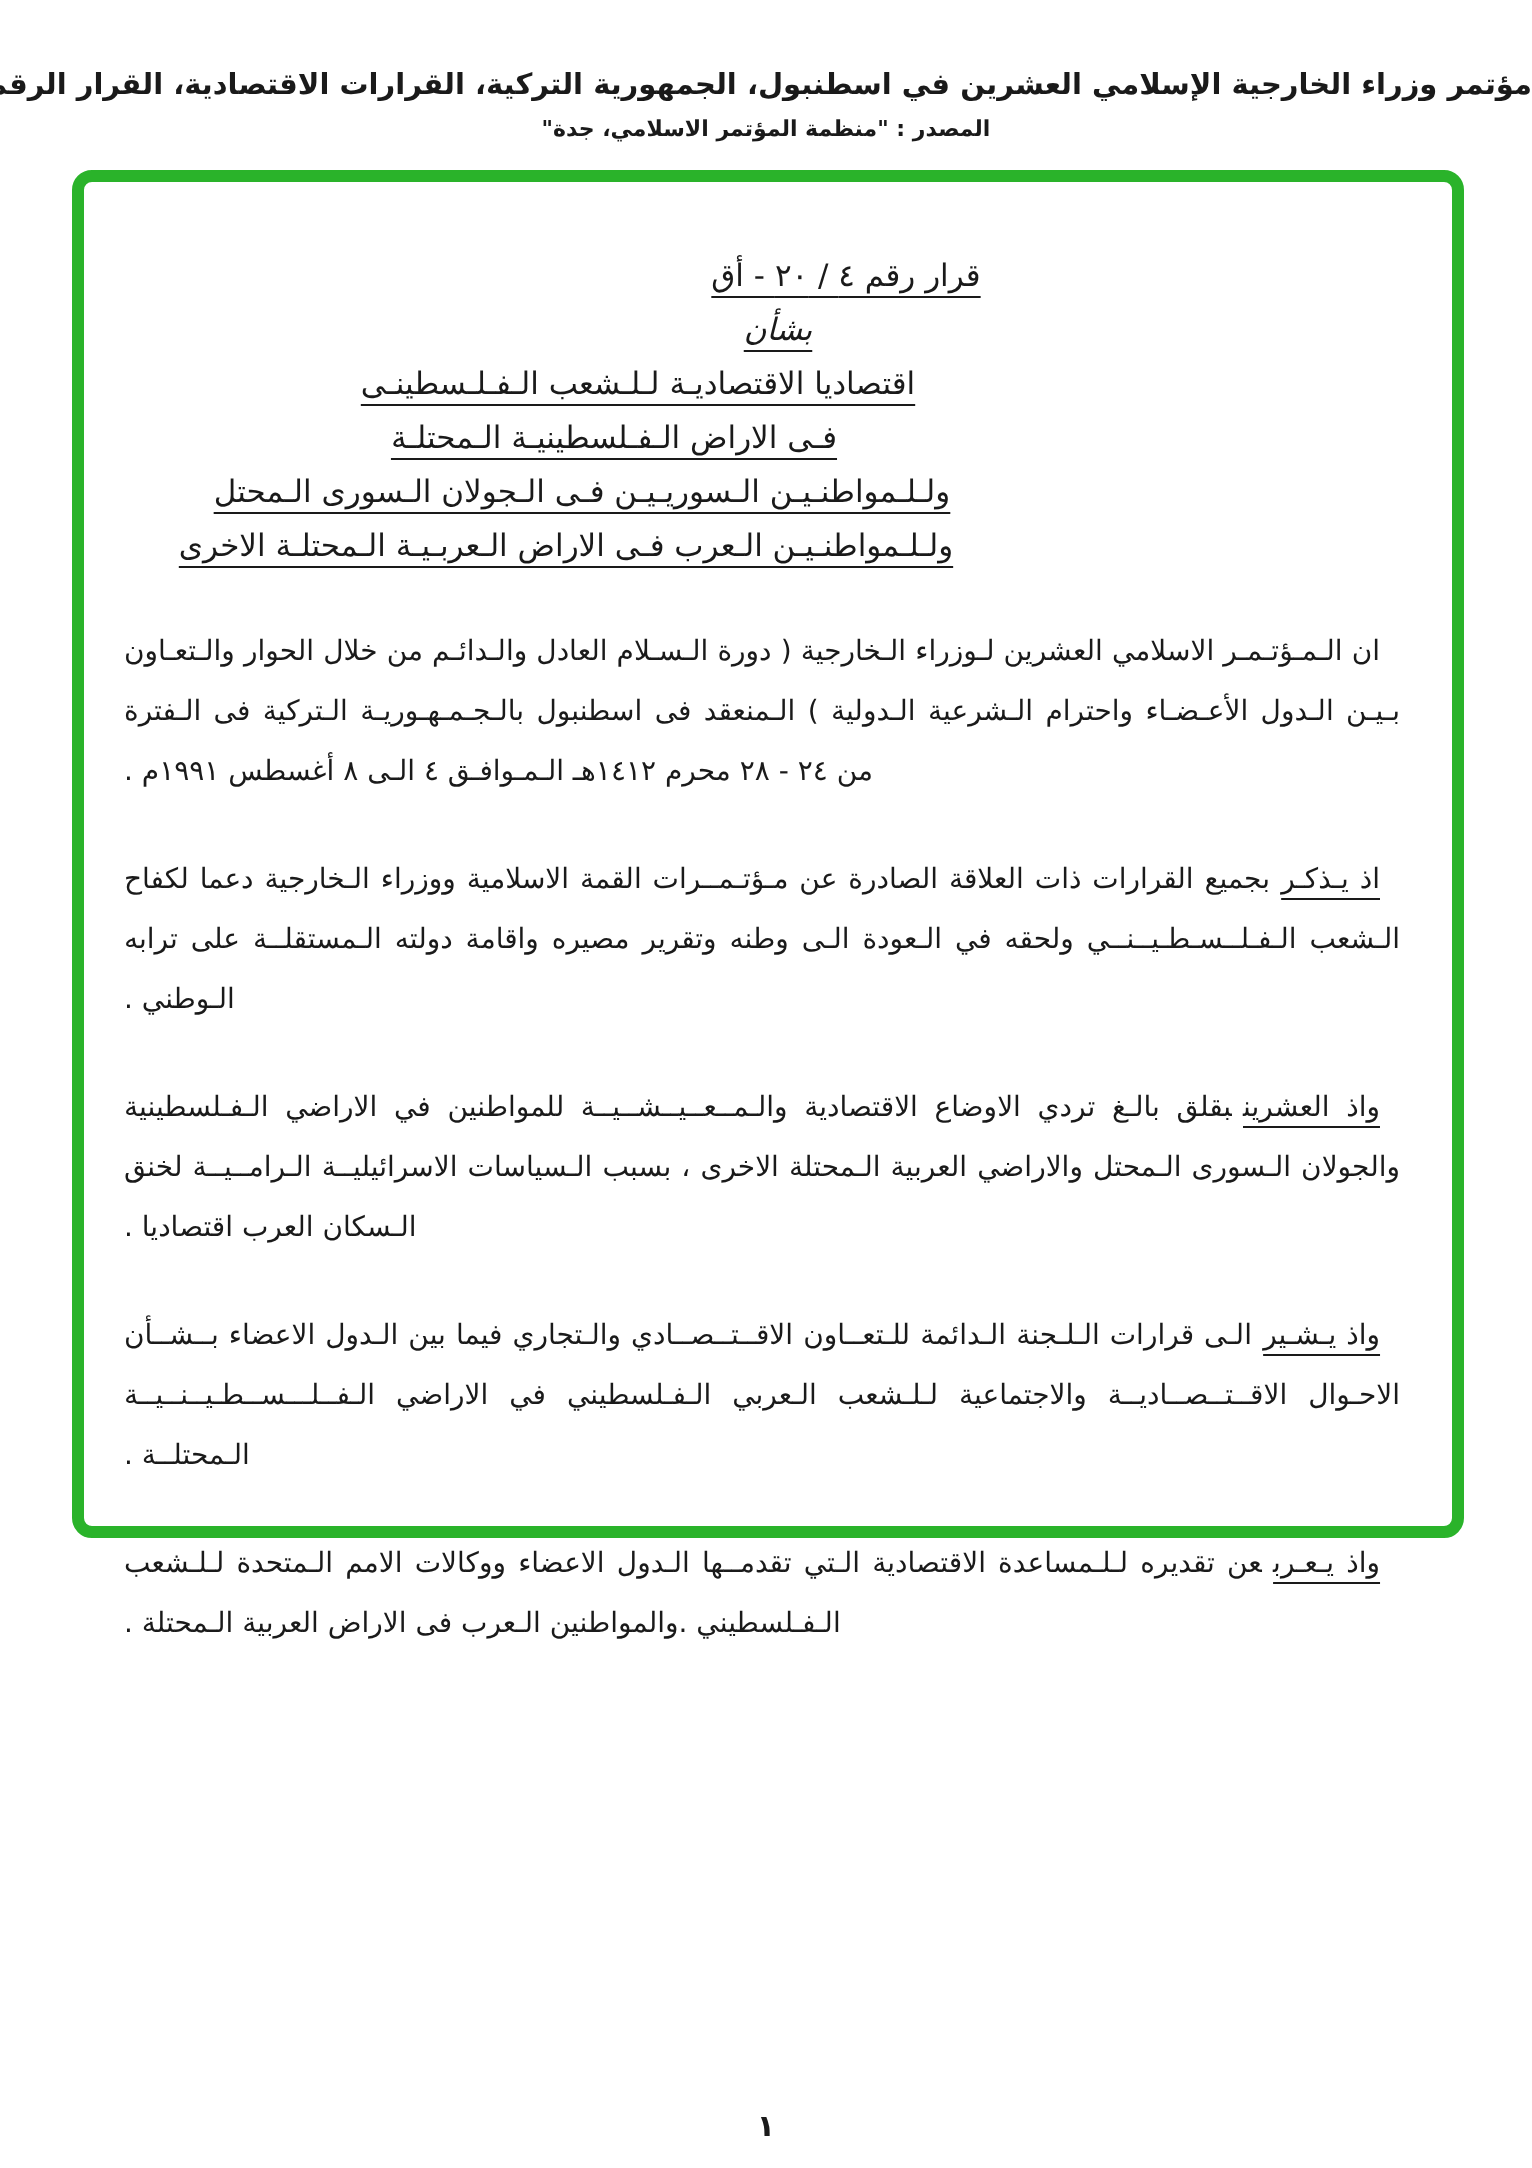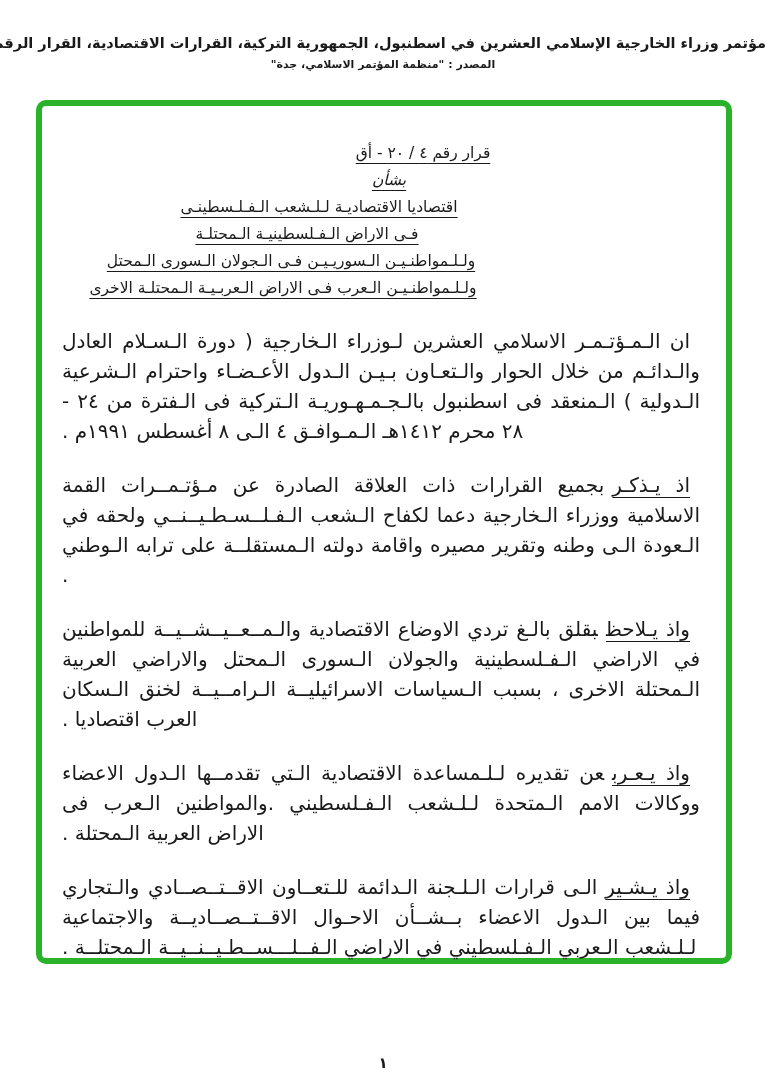--- a/index.html
+++ b/index.html
@@ -28,22 +28,22 @@
   .doc-header .line2 {
     font-size: 11px;
     font-weight: bold;
     line-height: 16px;
     margin-top: 3px;
   }
 
   
   .scan-frame {
     position: absolute;
-    left: 36px; top: 100px;
-    width: 696px; height: 864px;
+    left: 36px; top: 85px;
+    width: 696px; height: 684px;
     border: 6px solid var(--green, #2ab32a);
     border-radius: 10px;
     box-sizing: border-box;
   }
   .scan-content {
     position: absolute;
     top: 0; left: 0; right: 0; bottom: 0;
     padding: 34px 26px 0 20px;
     direction: rtl;
   }
@@ -61,21 +61,21 @@
   
   .title-line:nth-child(1) { transform: translateX(42px); }
   .title-line:nth-child(2) { transform: translateX(8px); font-style: italic; }
   .title-line:nth-child(3) { transform: translateX(-62px); }
   .title-line:nth-child(4) { transform: translateX(-74px); }
   .title-line:nth-child(5) { transform: translateX(-90px); }
   .title-line:nth-child(6) { transform: translateX(-98px); }
 
   
   .para {
-    font-size: 20px;
+    font-size: 14px;
     line-height: 30px;
     margin: 24px 0 0 0;
     text-align: justify;
     text-align-last: left;   
     text-indent: 10px;
   }
   .para-lead {
     text-decoration: underline;
     text-underline-offset: 5px;
     text-decoration-thickness: 1px;
@@ -109,22 +109,22 @@
       <div class="title-line">اقتصاديا الاقتصاديـة لـلـشعب الـفـلـسطينـى</div>
       <div class="title-line">فـى الاراض الـفـلسطينيـة الـمحتلـة</div>
       <div class="title-line">ولـلـمواطنـيـن الـسوريـيـن فـى الـجولان الـسورى الـمحتل</div>
       <div class="title-line">ولـلـمواطنـيـن الـعرب فـى الاراض الـعربـيـة الـمحتلـة الاخرى</div>
     </div>
 
     <p class="para"><span class="para-lead"></span><span>ان الـمـؤتـمـر الاسلامي العشرين لـوزراء الـخارجية ( دورة الـسـلام العادل والـدائـم من خلال الحوار والـتعـاون بـيـن الـدول الأعـضـاء واحترام الـشرعية الـدولية )  الـمنعقد فى اسطنبول بالـجـمـهـوريـة الـتركية فى الـفترة من ٢٤ - ٢٨ محرم ١٤١٢هـ الـمـوافـق ٤ الـى ٨ أغسطس ١٩٩١م .</span></p>
 
     <p class="para"><span class="para-lead">اذ يـذكـر</span><span>بجميع القرارات ذات العلاقة الصادرة عن مـؤتـمــرات القمة الاسلامية ووزراء الـخارجية دعما لكفاح الـشعب الـفـلــسـطـيــنــي ولحقه في الـعودة الـى وطنه وتقرير مصيره واقامة دولته الـمستقلــة على ترابه الـوطني .</span></p>
 
-    <p class="para"><span class="para-lead">واذ يـلاحظ</span><span>بقلق بالـغ تردي الاوضاع الاقتصادية والـمــعــيــشــيــة للمواطنين في الاراضي الـفـلسطينية والجولان الـسورى الـمحتل والاراضي العربية الـمحتلة الاخرى ، بسبب الـسياسات الاسرائيليــة الـرامــيــة لخنق الـسكان العرب اقتصاديا .</span></p>
+    <p class="para"><span class="para-lead">واذ العشرين</span><span>بقلق بالـغ تردي الاوضاع الاقتصادية والـمــعــيــشــيــة للمواطنين في الاراضي الـفـلسطينية والجولان الـسورى الـمحتل والاراضي العربية الـمحتلة الاخرى ، بسبب الـسياسات الاسرائيليــة الـرامــيــة لخنق الـسكان العرب اقتصاديا .</span></p>
+
+    <p class="para"><span class="para-lead">واذ يـشـير</span><span>الـى قرارات الـلـجنة الـدائمة للـتعــاون الاقــتــصــادي والـتجاري فيما بين الـدول الاعضاء بــشــأن الاحـوال الاقــتــصــاديــة والاجتماعية لـلـشعب الـعربي الـفـلسطيني في الاراضي الـفــلـــســطـيــنــيــة الـمحتلــة .</span></p>
 
     <p class="para"><span class="para-lead">واذ يـعـرب</span><span>عن تقديره لـلـمساعدة الاقتصادية الـتي تقدمــها الـدول الاعضاء ووكالات الامم الـمتحدة لـلـشعب الـفـلسطيني .والمواطنين الـعرب فى الاراض العربية الـمحتلة .</span></p>
-
-    <p class="para"><span class="para-lead">واذ يـشـير</span><span>الـى قرارات الـلـجنة الـدائمة للـتعــاون الاقــتــصــادي والـتجاري فيما بين الـدول الاعضاء بــشــأن الاحـوال الاقــتــصــاديــة والاجتماعية لـلـشعب الـعربي الـفـلسطيني في الاراضي الـفــلـــســطـيــنــيــة الـمحتلــة .</span></p>
 
   </div>
 </div>
 
 <div class="page-number">١</div>
 
 </body></html>

